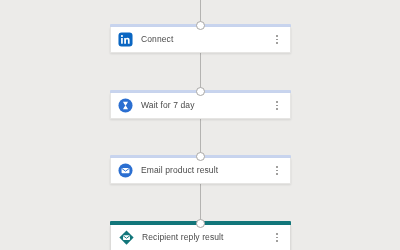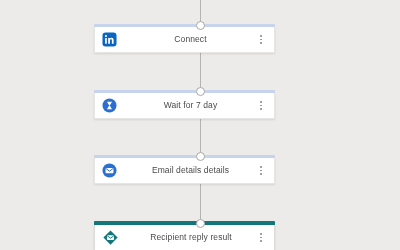--- a/index.html
+++ b/index.html
@@ -29,24 +29,23 @@
     width: 1px;
     margin-left: -0.5px;
     background: #b4b3b1;
     top: 0;
     bottom: 0;
   }
 
   
   .node {
     position: absolute;
-    left: 94px;
+    left: 110px;
     width: 181px;
     box-sizing: border-box;
-    text-align: center;
   }
   .node-accent {
     height: 3px;
     width: 100%;
     background: #c8d4ee;
     border-radius: 1px 1px 0 0;
   }
   .node-accent.teal {
     background: #12767a;
     height: 4px;
@@ -166,21 +165,21 @@
   </div>
 
   <div class="node" style="top:155px">
     <div class="node-accent"></div>
     <div class="node-body">
       <svg class="node-icon" viewBox="0 0 16 16">
         <circle cx="8" cy="8" r="7.5" fill="#2b6fd1"></circle>
         <rect x="3.8" y="5.3" width="8.4" height="5.6" rx="0.8" fill="#ffffff"></rect>
         <path d="M4.2 5.9l3.8 2.8 3.8-2.8" fill="none" stroke="#2b6fd1" stroke-width="1.05" stroke-linecap="round" stroke-linejoin="round"></path>
       </svg>
-      <span class="node-label">Email details details</span>
+      <span class="node-label">Email product result</span>
       <span class="kebab">
         <i></i>
           <i></i>
           <i></i>
       </span>
     </div>
   </div>
 
   <div class="node" style="top:221px">
     <div class="node-accent teal"></div>

